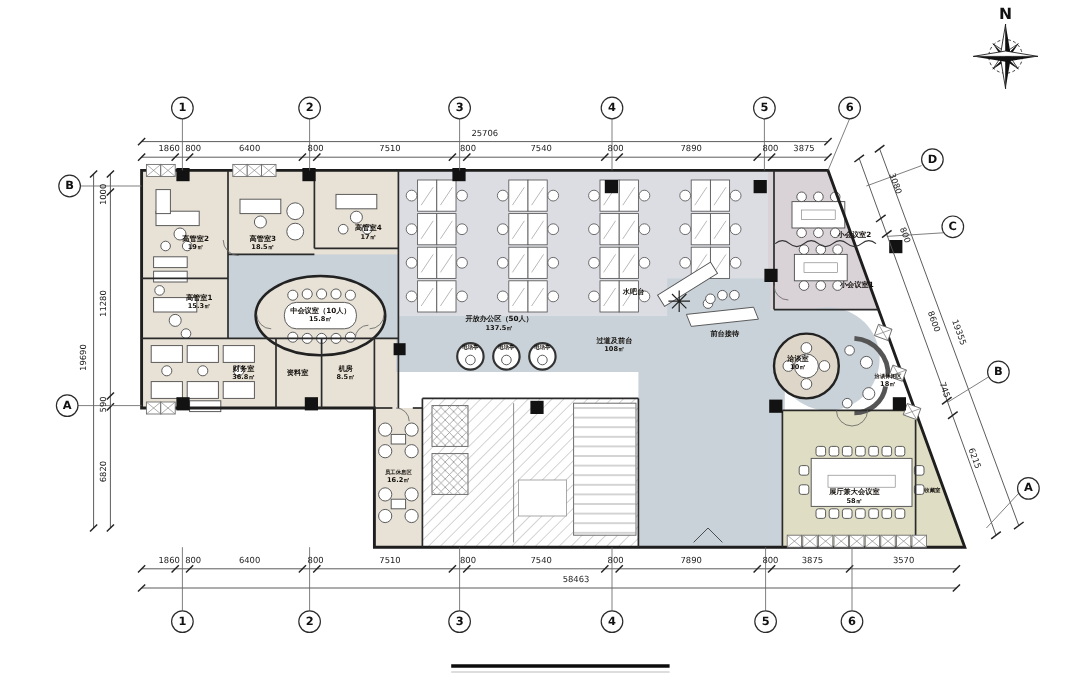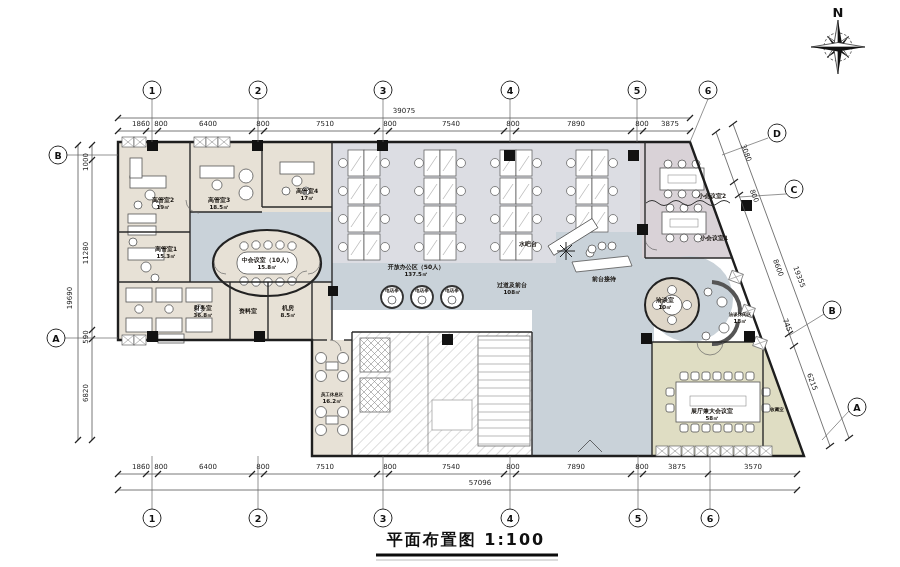--- a/index.html
+++ b/index.html
@@ -461,35 +461,35 @@
 <span class="dimtxt" style="left:161px;top:124px">800</span>
 <span class="dimtxt" style="left:208px;top:124px">6400</span>
 <span class="dimtxt" style="left:263px;top:124px">800</span>
 <span class="dimtxt" style="left:325px;top:124px">7510</span>
 <span class="dimtxt" style="left:390px;top:124px">800</span>
 <span class="dimtxt" style="left:451px;top:124px">7540</span>
 <span class="dimtxt" style="left:513px;top:124px">800</span>
 <span class="dimtxt" style="left:576px;top:124px">7890</span>
 <span class="dimtxt" style="left:642px;top:124px">800</span>
 <span class="dimtxt" style="left:670px;top:124px">3875</span>
-<span class="dimtxt" style="left:404px;top:111px">39075</span>
+<span class="dimtxt" style="left:404px;top:111px">25706</span>
 
 <span class="dimtxt" style="left:141px;top:467px">1860</span>
 <span class="dimtxt" style="left:161px;top:467px">800</span>
 <span class="dimtxt" style="left:208px;top:467px">6400</span>
 <span class="dimtxt" style="left:263px;top:467px">800</span>
 <span class="dimtxt" style="left:325px;top:467px">7510</span>
 <span class="dimtxt" style="left:390px;top:467px">800</span>
 <span class="dimtxt" style="left:451px;top:467px">7540</span>
 <span class="dimtxt" style="left:513px;top:467px">800</span>
 <span class="dimtxt" style="left:576px;top:467px">7890</span>
 <span class="dimtxt" style="left:642px;top:467px">800</span>
 <span class="dimtxt" style="left:677px;top:467px">3875</span>
 <span class="dimtxt" style="left:753px;top:467px">3570</span>
-<span class="dimtxt" style="left:480px;top:483px">57096</span>
+<span class="dimtxt" style="left:480px;top:483px">58463</span>
 
 <span class="dimtxt rot90" style="left:86px;top:162px">1000</span>
 <span class="dimtxt rot90" style="left:86px;top:253px">11280</span>
 <span class="dimtxt rot90" style="left:86px;top:337px">590</span>
 <span class="dimtxt rot90" style="left:86px;top:393px">6820</span>
 <span class="dimtxt rot90" style="left:70px;top:298px">19690</span>
 
 <span class="dimtxt rot70" style="left:746px;top:153px">3080</span>
 <span class="dimtxt rot70" style="left:754px;top:196px">800</span>
 <span class="dimtxt rot70" style="left:778px;top:268px">8600</span>
@@ -514,15 +514,14 @@
 <div class="lbl" style="left:665px;top:303px"><span>洽谈室</span><span class="area">10㎡</span></div>
 <div class="lbl tiny" style="left:740px;top:318px"><span>洽谈休闲区</span><span class="area">18㎡</span></div>
 <div class="lbl tiny" style="left:332px;top:398px"><span>员工休息区</span><span class="area">16.2㎡</span></div>
 <div class="lbl" style="left:712px;top:414px"><span>展厅兼大会议室</span><span class="area">58㎡</span></div>
 <div class="lbl tiny" style="left:777px;top:410px"><span>收藏室</span></div>
 <div class="lbl tiny" style="left:392px;top:291px"><span>电话亭</span></div>
 <div class="lbl tiny" style="left:422px;top:291px"><span>电话亭</span></div>
 <div class="lbl tiny" style="left:452px;top:291px"><span>电话亭</span></div>
 
 <div class="north" style="left:838px;top:12px">N</div>
-<div class="title" style="left:466px;top:540px">平面布置图 1:100</div>
 
 </div>
 
 </body></html>

